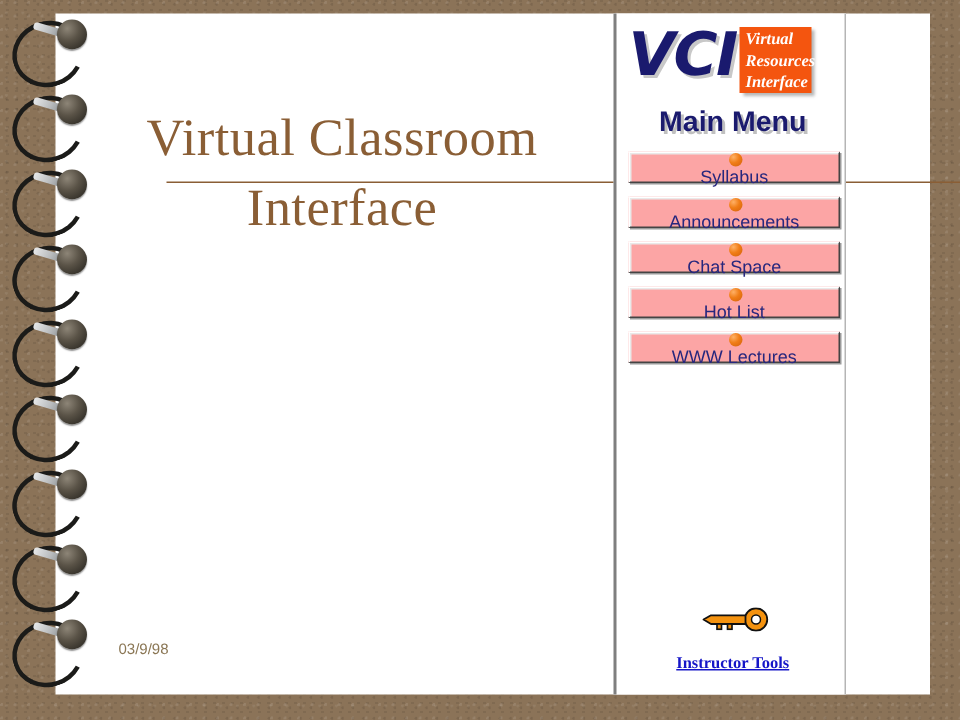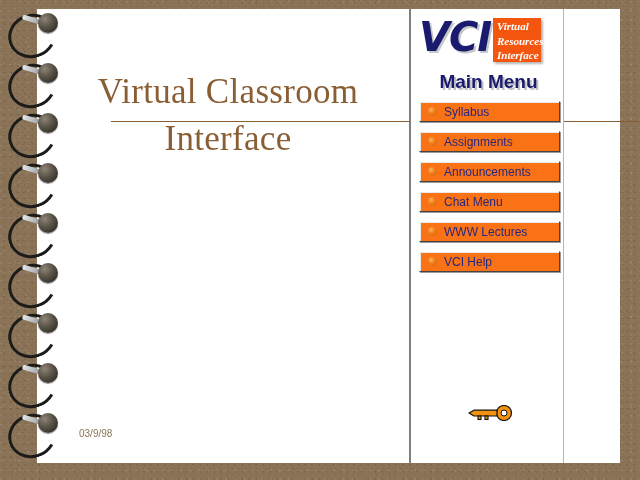--- a/index.html
+++ b/index.html
@@ -187,31 +187,32 @@
   #menu {
     position: absolute;
     left: 8px;
     top: 92px;
     width: 141px;
   }
   .menu-btn {
     position: relative;
     height: 21px;
     margin-bottom: 9px;
-    background: #f97316;
+    background: #fca5a5;
     border: 1px solid #ffffff;
     border-top-color: #ffffff;
     border-left-color: #ffffff;
     border-right-color: #444444;
     border-bottom-color: #444444;
     box-shadow: 1px 1px 0 #9a9a9a, inset 1px 1px 0 #e9e9e9;
     box-sizing: border-box;
     display: flex;
     align-items: center;
     cursor: pointer;
+    flex-direction: column;
   }
   .menu-btn .dot {
     width: 9px;
     height: 9px;
     border-radius: 50%;
     margin-left: 8px;
     margin-right: 7px;
     flex: 0 0 auto;
     background: radial-gradient(circle at 33% 30%, #ffb066 0%, #f07d16 45%, #d2600a 100%);
   }
@@ -325,45 +326,44 @@
 
     <div id="main-menu-title">Main Menu</div>
 
     <div id="menu">
       <div class="menu-btn">
         <span class="dot"></span>
         <span class="lbl">Syllabus</span>
       </div>
       <div class="menu-btn">
         <span class="dot"></span>
-        <span class="lbl">Assignments</span>
-      </div>
-      <div class="menu-btn">
-        <span class="dot"></span>
         <span class="lbl">Announcements</span>
       </div>
       <div class="menu-btn">
         <span class="dot"></span>
-        <span class="lbl">Chat Menu</span>
+        <span class="lbl">Chat Space</span>
+      </div>
+      <div class="menu-btn">
+        <span class="dot"></span>
+        <span class="lbl">Hot List</span>
       </div>
       <div class="menu-btn">
         <span class="dot"></span>
         <span class="lbl">WWW Lectures</span>
-      </div>
-      <div class="menu-btn">
-        <span class="dot"></span>
-        <span class="lbl">VCI Help</span>
       </div>
     </div>
 
     <div id="key-icon">
       <svg width="48" height="16" viewBox="0 0 48 16">
         <circle cx="38" cy="8" r="7.5" fill="#f4920f" stroke="#111111" stroke-width="1.2"></circle>
         <circle cx="38" cy="8" r="3" fill="#ffffff" stroke="#111111" stroke-width="1"></circle>
         <path d="M31 5.2 H8 L3 8 L8 11 H31 Z" fill="#f4920f" stroke="#111111" stroke-width="1.2" stroke-linejoin="round"></path>
         <rect x="12" y="11" width="3" height="3.5" fill="#f4920f" stroke="#111111" stroke-width="1.1"></rect>
         <rect x="19" y="11" width="3" height="3.5" fill="#f4920f" stroke="#111111" stroke-width="1.1"></rect>
       </svg>
     </div>
 
+    <div id="instructor-link">
+      <span>Instructor Tools</span>
+    </div>
 
   </div>
 </div>
 
 </body></html>

